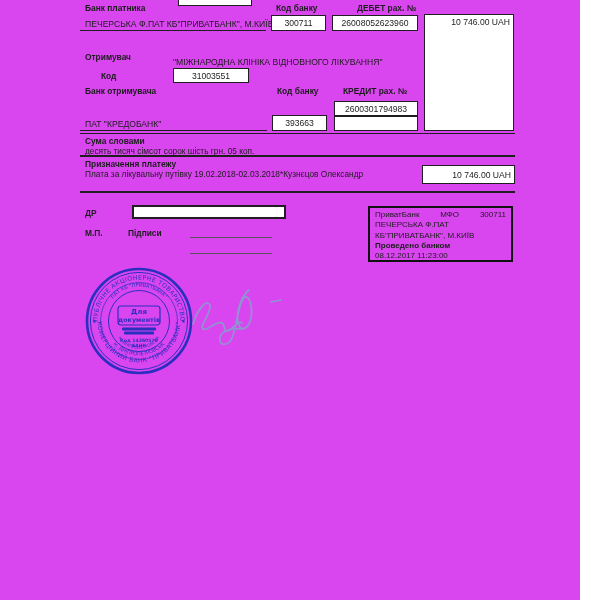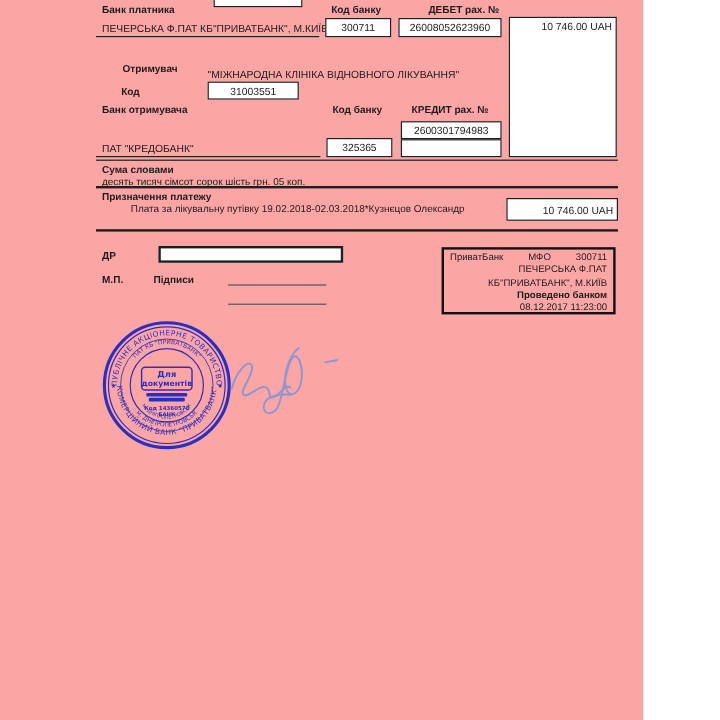--- a/index.html
+++ b/index.html
@@ -1,29 +1,29 @@
 <!DOCTYPE html>
 <html><head>
 <meta charset="utf-8">
 <style>
   html,body{margin:0;padding:0;background:#fff;}
   .page{
-    position:relative;width:536px;height:600px;background:#fca5a5;
+    position:relative;width:580px;height:600px;background:#d946ef;
     font-family:"Liberation Sans", sans-serif;color:#1c1c1c;overflow:hidden;
   }
   .abs{position:absolute;}
   .lbl{font-weight:bold;font-size:8.4px;white-space:nowrap;}
   .val{font-size:8.6px;white-space:nowrap;}
   .box{position:absolute;border:1.6px solid #1f1f1f;box-sizing:border-box;
        display:flex;align-items:center;justify-content:center;
        font-size:8.6px;background:#fff;}
   .hline{position:absolute;background:#1f1f1f;height:1px;}
   .thick{height:2px;}
   .bankbox{position:absolute;border:2.2px solid #111;box-sizing:border-box;
-       padding:2px 5px 17px 5px;font-size:8px;line-height:10.3px;text-align:right;}
+       padding:2px 5px 17px 5px;font-size:8px;line-height:10.3px;text-align:left;}
   .bankbox .row1{display:flex;justify-content:space-between;}
   .sigline{position:absolute;background:#555;height:1px;}
 </style>
 </head>
 <body>
 
 <div class="page">
 
   <div class="box" style="left:178px;top:-10px;width:74px;height:16px;"></div>
 
@@ -37,47 +37,47 @@
   <div class="box" style="left:271px;top:15px;width:55px;height:16px;">
     <span>300711</span>
   </div>
   <div class="box" style="left:332px;top:15px;width:86px;height:16px;">
     <span>26008052623960</span>
   </div>
   <div class="box" style="left:424px;top:14px;width:90px;height:117px;align-items:flex-start;justify-content:flex-end;padding:2px 3px;">
     <span>10 746.00 UAH</span>
   </div>
 
-  <div class="abs lbl" style="left:85px;top:52px;margin-left:17px;">Отримувач</div>
+  <div class="abs lbl" style="left:85px;top:52px;">Отримувач</div>
   <div class="abs val" style="left:173px;top:57px;">"МІЖНАРОДНА КЛІНІКА ВІДНОВНОГО ЛІКУВАННЯ"</div>
   <div class="abs lbl" style="left:85px;top:71px;padding-left:16px;">Код</div>
   <div class="box" style="left:173px;top:68px;width:76px;height:15px;">
     <span>31003551</span>
   </div>
 
   <div class="abs lbl" style="left:85px;top:86px;">Банк отримувача</div>
   <div class="abs lbl" style="left:277px;top:86px;">Код банку</div>
   <div class="abs lbl" style="left:343px;top:86px;">КРЕДИТ рах. №</div>
   <div class="box" style="left:334px;top:101px;width:84px;height:15px;">
     <span>2600301794983</span>
   </div>
   <div class="box" style="left:334px;top:116px;width:84px;height:15px;"></div>
   <div class="abs val" style="left:85px;top:119px;">ПАТ "КРЕДОБАНК"</div>
   <div class="box" style="left:272px;top:115px;width:55px;height:16px;">
-    <span>325365</span>
+    <span>393663</span>
   </div>
   <div class="hline" style="left:80px;top:130px;width:187px;"></div>
 
   <div class="hline" style="left:80px;top:133px;width:435px;"></div>
   <div class="abs lbl" style="left:85px;top:136px;">Сума словами</div>
   <div class="abs val" style="left:85px;top:146px;font-size:8.3px;">десять тисяч сімсот сорок шість грн. 05 коп.</div>
   <div class="hline thick" style="left:80px;top:155px;width:435px;"></div>
 
   <div class="abs lbl" style="left:85px;top:159px;">Призначення платежу</div>
-  <div class="abs val" style="left:85px;top:169px;font-size:8.3px;margin-left:24px;">Плата за лікувальну путівку 19.02.2018-02.03.2018*Кузнєцов Олександр</div>
+  <div class="abs val" style="left:85px;top:169px;font-size:8.3px;">Плата за лікувальну путівку 19.02.2018-02.03.2018*Кузнєцов Олександр</div>
   <div class="box" style="left:422px;top:165px;width:93px;height:19px;justify-content:flex-end;padding:0 3px;">
     <span>10 746.00 UAH</span>
   </div>
   <div class="hline thick" style="left:80px;top:191px;width:435px;"></div>
 
   <div class="abs lbl" style="left:85px;top:208px;">ДР</div>
   <div class="box" style="left:132px;top:205px;width:154px;height:14px;border-width:2px;"></div>
   <div class="abs lbl" style="left:85px;top:228px;">М.П.</div>
   <div class="abs lbl" style="left:128px;top:228px;">Підписи</div>
   <div class="sigline" style="left:190px;top:237px;width:82px;"></div>

